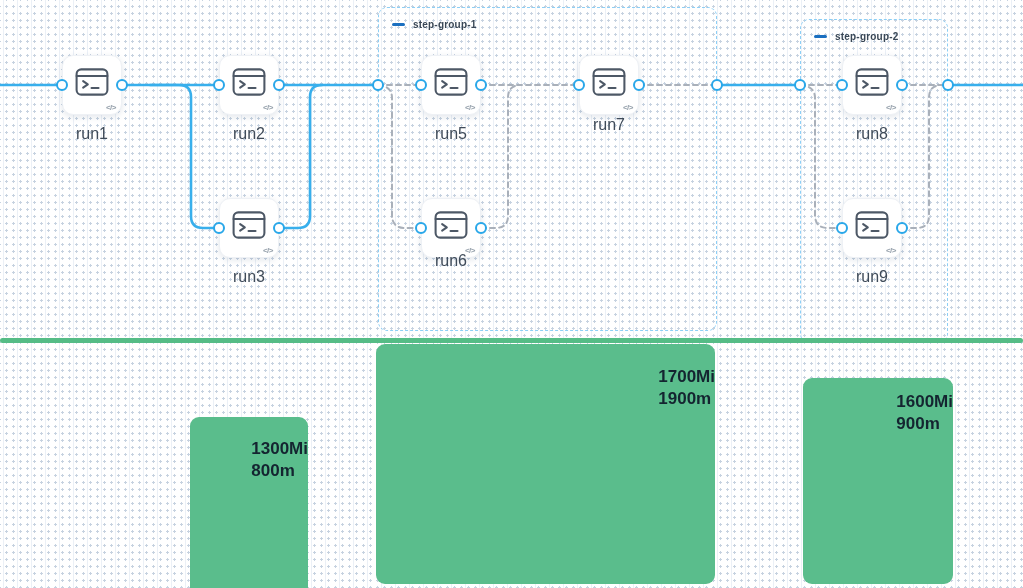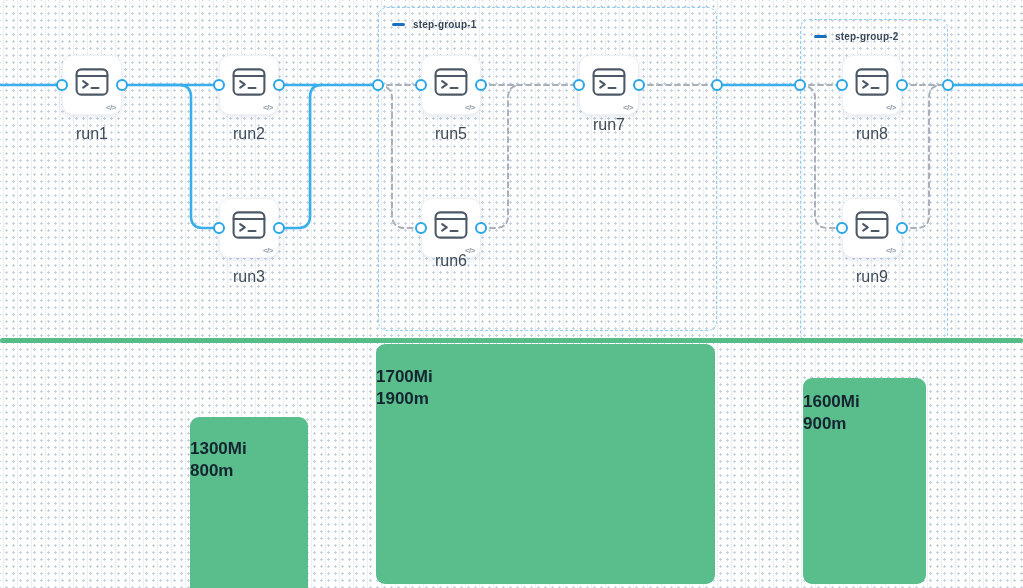--- a/index.html
+++ b/index.html
@@ -38,21 +38,21 @@
     position:absolute;width:84px;text-align:center;font-size:16px;
     color:#3f4b59;font-weight:400;z-index:4;
   }
   .port{
     position:absolute;width:8px;height:8px;border:2.6px solid #29a7e9;background:#fff;
     border-radius:50%;transform:translate(-50%,-50%);z-index:5;box-sizing:content-box;cursor:pointer;
   }
   .divider{position:absolute;left:0;top:338px;width:1023px;height:5px;background:#55bc86;border-radius:3px;z-index:2;}
   .bar{
     position:absolute;background:#5abd8c;border-radius:9px;z-index:2;
-    display:flex;justify-content:flex-start;box-sizing:border-box;
+    display:flex;justify-content:flex-end;box-sizing:border-box;padding-left:48px;
   }
   .bar-text{font-weight:bold;font-size:17px;line-height:22px;color:#142430;text-align:left;}
 </style>
 </head>
 <body>
 
 <div class="canvas">
 
   <div class="group" style="left:378px;top:7px;width:339px;height:324px">
     <div class="group-header">
@@ -74,21 +74,21 @@
       <div>1300Mi</div>
       <div>800m</div>
     </div>
   </div>
   <div class="bar" style="left:376px;top:344px;width:339px;height:240px">
     <div class="bar-text" style="padding-top:22px">
       <div>1700Mi</div>
       <div>1900m</div>
     </div>
   </div>
-  <div class="bar" style="left:803px;top:378px;width:123px;height:206px">
+  <div class="bar" style="left:803px;top:378px;width:150px;height:206px">
     <div class="bar-text" style="padding-top:13px">
       <div>1600Mi</div>
       <div>900m</div>
     </div>
   </div>
 
   <svg class="edges" viewBox="0 0 1023 588">
     <path class="edge-dashed" d="M378,85 H421"></path>
     <path class="edge-dashed" d="M378,85 Q392,86 392,98 V215 Q392,228 405,228 H421"></path>
     <path class="edge-dashed" d="M481,85 H579"></path>

